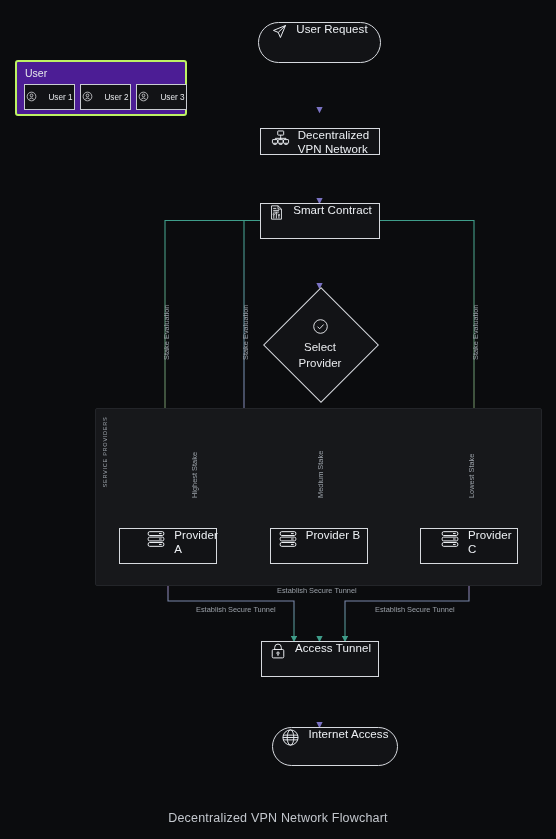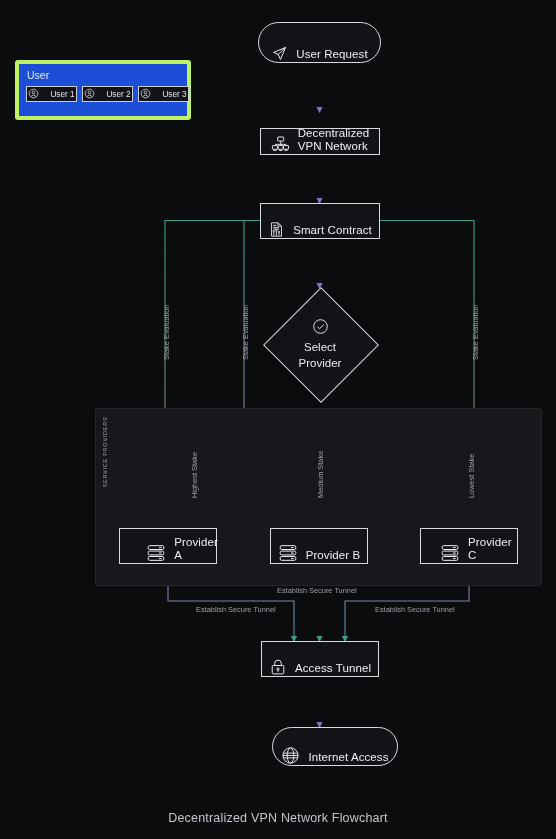--- a/index.html
+++ b/index.html
@@ -4,21 +4,21 @@
 <style>
   html,body{margin:0;padding:0;background:#0b0c0e;}
   body{
     width:556px;height:839px;overflow:hidden;
     font-family:"Liberation Sans","DejaVu Sans",sans-serif;
     color:#e8eaed;position:relative;
   }
   #stage{position:absolute;left:0;top:0;width:556px;height:839px;}
   svg#wires{position:absolute;left:0;top:0;width:556px;height:839px;}
 
-  .node{position:absolute;box-sizing:border-box;display:flex;align-items:flex-end;
+  .node{position:absolute;box-sizing:border-box;display:flex;align-items:flex-start;
         justify-content:center;gap:8px;background:#121316;border:1px solid #d7dadf;
         color:#eceff3;}
   .node .lbl{font-size:11.5px;line-height:1.18;letter-spacing:.1px;white-space:pre-line;}
   .node .ic{flex:0 0 auto;display:flex;align-items:center;justify-content:center;}
 
   .pill{border-radius:999px;}
 
   
   #n-user-request{left:258px;top:22px;width:123px;height:41px;}
   #n-dvpn{left:260px;top:128px;width:120px;height:27px;}
@@ -35,24 +35,24 @@
   #n-decision{position:absolute;left:262px;top:287px;width:116px;height:114px;}
   #n-decision .dia{position:absolute;left:50%;top:50%;width:80px;height:80px;
     margin-left:-40px;margin-top:-40px;transform:rotate(45deg);
     border:1px solid #d7dadf;background:#121316;}
   #n-decision .dinner{position:absolute;left:0;top:0;width:100%;height:100%;
     display:flex;flex-direction:column;align-items:center;justify-content:center;gap:2px;}
   #n-decision .dtxt{font-size:11.5px;line-height:1.18;text-align:center;}
 
   
   #grp-user{position:absolute;left:15px;top:60px;width:168px;height:52px;
-    background:#1d4ed8;border:4px solid #bef264;border-radius:3px;}
+    background:#4c1d95;border:2px solid #bef264;border-radius:3px;}
   #grp-user .gtitle{position:absolute;left:8px;top:5px;font-size:10.5px;color:#e6e8eb;}
   #grp-user .chips{position:absolute;left:7px;top:22px;display:flex;gap:5px;}
-  .chip{box-sizing:border-box;width:51px;height:16px;border:1px solid #c9ccd1;
+  .chip{box-sizing:border-box;width:51px;height:26px;border:1px solid #c9ccd1;
         background:#121316;display:flex;align-items:center;justify-content:center;gap:11px;}
   .chip .ctxt{font-size:8.2px;color:#e6e8eb;white-space:nowrap;}
 
   
   #grp-sp{position:absolute;left:95px;top:408px;width:445px;height:176px;
     background:#17181b;border:1px solid #232529;border-radius:2px;}
   #grp-sp .vlabel{position:absolute;left:2px;top:8px;width:14px;height:90px;
     display:flex;align-items:flex-start;justify-content:center;}
   #grp-sp .vlabel span{transform:rotate(-90deg);transform-origin:center;
     white-space:nowrap;font-size:5.6px;letter-spacing:.7px;color:#9aa0a8;

